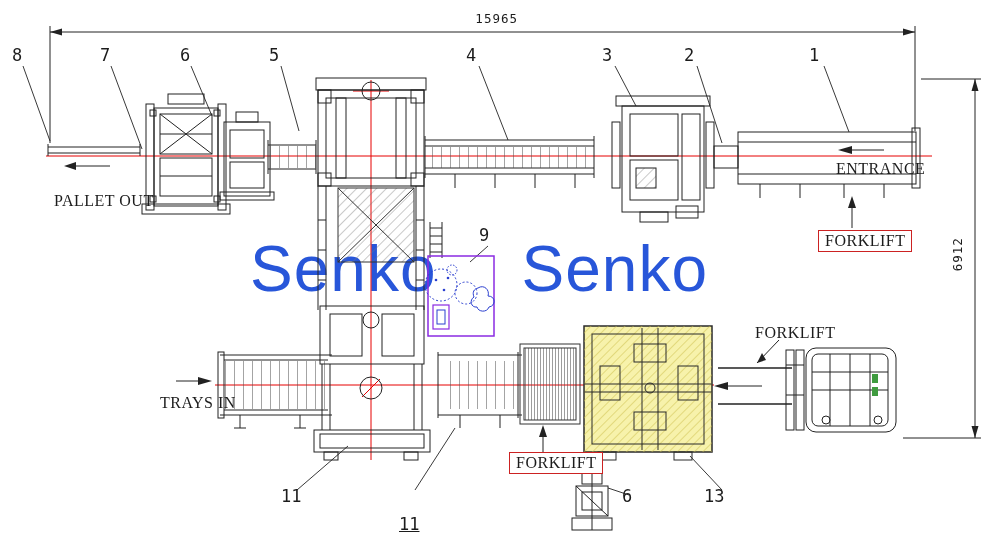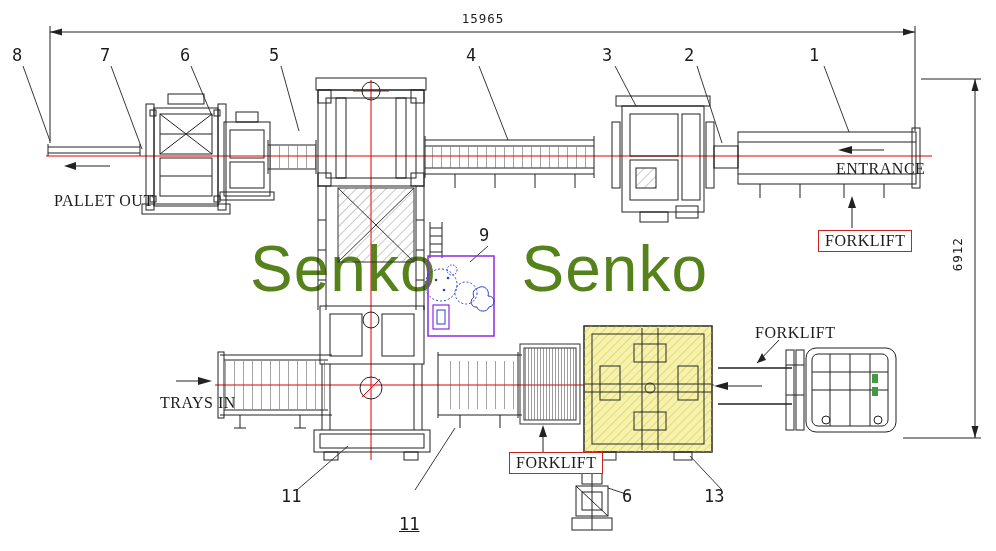--- a/index.html
+++ b/index.html
@@ -3,21 +3,21 @@
 <meta charset="utf-8">
 <style>
   html,body{margin:0;padding:0;background:#ffffff;}
   #stage{
     position:relative;width:996px;height:551px;background:#fff;overflow:hidden;
     font-family:"DejaVu Sans Mono",monospace;color:#1c1c1c;
   }
   #wm{
     position:absolute;left:250px;top:232px;width:458px;display:flex;justify-content:space-between;
     z-index:1;font-family:"Liberation Sans",sans-serif;font-size:64px;font-weight:400;
-    color:#4d7c0f;opacity:.95;letter-spacing:1px;user-select:none;
+    color:#1d4ed8;opacity:.95;letter-spacing:1px;user-select:none;
   }
   svg.linework{position:absolute;left:0;top:0;z-index:2;}
   .lbl{position:absolute;z-index:3;white-space:nowrap;line-height:1;}
   .num{font-size:17px;}
   .dim{font-size:12.5px;letter-spacing:1px;}
   .tag{font-size:16px;letter-spacing:.5px;font-family:Liberation Serif, serif;}
   .boxed{border:1.5px solid #cc2222;padding:2px 6px;background:#fff;}
   .rot{transform:rotate(-90deg);transform-origin:center center;text-align:center;}
 </style>
 </head>
@@ -315,21 +315,21 @@
       <line x1="830" y1="354" x2="830" y2="426"></line>
       <line x1="850" y1="354" x2="850" y2="426"></line>
       <line x1="870" y1="354" x2="870" y2="426"></line>
       <rect x="872" y="374" width="6" height="9" fill="#3f9b3f" stroke="none"></rect>
       <rect x="872" y="387" width="6" height="9" fill="#3f9b3f" stroke="none"></rect>
       <circle cx="826" cy="420" r="4"></circle>
       <circle cx="878" cy="420" r="4"></circle>
     </g>
   </svg>
 
-  <div class="lbl dim" style="left:448px;top:13px;width:70px;text-align:center;">15965</div>
+  <div class="lbl dim" style="left:448px;top:13px;width:70px;text-align:right;">15965</div>
   <div class="lbl dim rot" style="left:936px;top:248px;width:44px;">6912</div>
 
   <div class="lbl num" style="left:12px;top:47px;">8</div>
   <div class="lbl num" style="left:100px;top:47px;">7</div>
   <div class="lbl num" style="left:180px;top:47px;">6</div>
   <div class="lbl num" style="left:269px;top:47px;">5</div>
   <div class="lbl num" style="left:466px;top:47px;">4</div>
   <div class="lbl num" style="left:602px;top:47px;">3</div>
   <div class="lbl num" style="left:684px;top:47px;">2</div>
   <div class="lbl num" style="left:809px;top:47px;">1</div>

